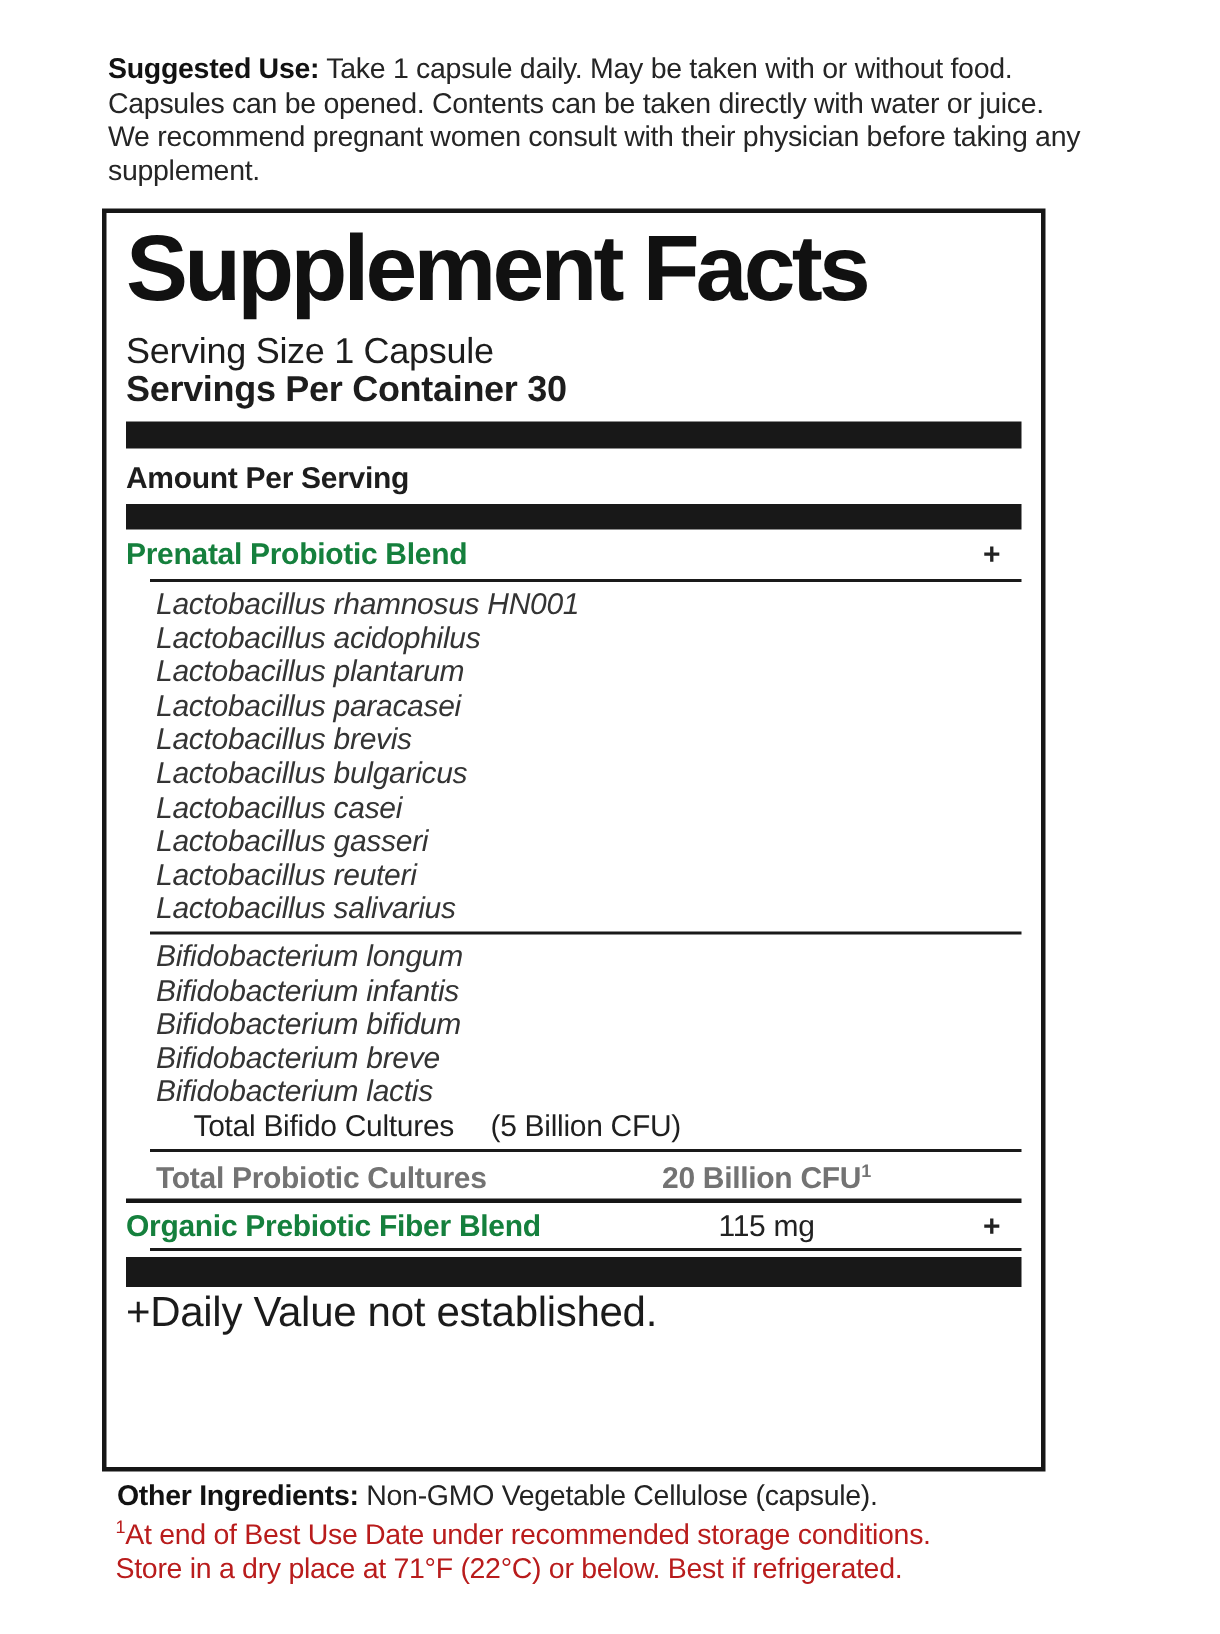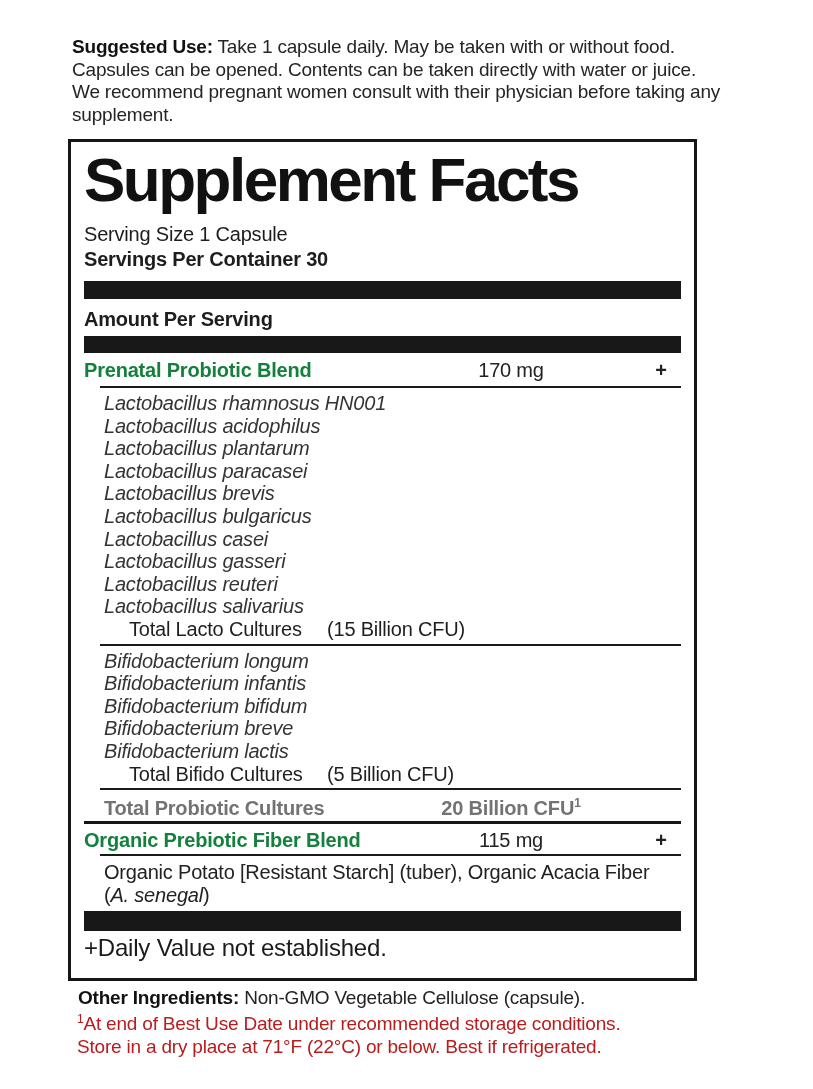--- a/index.html
+++ b/index.html
@@ -26,21 +26,21 @@
     position:absolute; left:68px; top:139px;
     width:629px; height:842px;
     border:3.5px solid #161616;
     background:#ffffff;
     padding:2px 13px 0 13px;
   }
   .sf-title {
     font-size:62px; font-weight:bold; letter-spacing:-2.5px;
     line-height:72px; white-space:nowrap; color:#111111;
   }
-  .serv { font-size:20px; line-height:25px; margin-top:6px; letter-spacing:-0.2px; }
+  .serv { font-size:24px; line-height:25px; margin-top:6px; letter-spacing:-0.2px; }
   .bar { background:#181818; width:100%; }
   .bar1 { height:18px; margin-top:9px; }
   .aps { font-weight:bold; font-size:20px; line-height:26px; margin-top:7px; letter-spacing:-0.2px; }
   .bar2 { height:17px; margin-top:4px; }
 
   .row { display:flex; align-items:baseline; font-size:20px; line-height:25px; margin-top:5px; letter-spacing:-0.2px; }
   .row .name { flex:1; font-weight:bold; color:#15803d; }
   .row .amt { width:260px; text-align:center; font-weight:normal; color:#222; }
   .row .dvp { width:40px; text-align:center; font-weight:bold; color:#222; }
 
@@ -54,21 +54,21 @@
 
   .tpc-row { display:flex; align-items:baseline; margin-top:6px; font-size:20px; line-height:24px; font-weight:bold; color:#737373; letter-spacing:-0.2px; }
   .tpc-row .name { flex:1; padding-left:20px; }
   .tpc-row .amt { width:260px; text-align:center; }
   .tpc-row .dvp { width:40px; }
   sup { font-size:12px; vertical-align:super; line-height:0; }
 
   .fiber-ing { margin:5px 0 0 20px; font-size:20px; line-height:23px; color:#222; letter-spacing:-0.2px; }
   .fiber-ing .ital { font-style:italic; }
   .bar3 { height:20px; margin-top:4px; }
-  .dv-note { font-size:24px; line-height:25px; margin-top:4px; color:#1b1b1b; letter-spacing:-0.2px; }
+  .dv-note { font-size:28px; line-height:25px; margin-top:4px; color:#1b1b1b; letter-spacing:-0.2px; }
 
   
   .other-ing {
     position:absolute; left:78px; top:987px; width:640px;
     font-size:19px; line-height:22px; color:#232323; letter-spacing:-0.2px;
   }
   .other-ing .lbl { font-weight:bold; color:#121212;margin-top:37px; }
   .footnote {
     position:absolute; left:77px; top:1013px; width:640px;
     font-size:19px; line-height:22.5px; color:#b91c1c; letter-spacing:-0.2px;
@@ -89,39 +89,35 @@
     <div class="serv" style="margin-top:0;font-weight:bold;">Servings Per Container 30</div>
 
     <div class="bar bar1"></div>
 
     <div class="aps">Amount Per Serving</div>
 
     <div class="bar bar2"></div>
 
     <div class="row">
       <span class="name">Prenatal Probiotic Blend</span>
-      <span class="amt">170 mg</span>
       <span class="dvp">+</span>
     </div>
     <hr class="rule">
 
     <div class="species">
       <div>Lactobacillus rhamnosus HN001</div>
       <div>Lactobacillus acidophilus</div>
       <div>Lactobacillus plantarum</div>
       <div>Lactobacillus paracasei</div>
       <div>Lactobacillus brevis</div>
       <div>Lactobacillus bulgaricus</div>
       <div>Lactobacillus casei</div>
       <div>Lactobacillus gasseri</div>
       <div>Lactobacillus reuteri</div>
       <div>Lactobacillus salivarius</div>
-    </div>
-    <div class="total-line">
-      <span class="tl-label">Total Lacto Cultures</span><span>(15 Billion CFU)</span>
     </div>
     <hr class="rule">
 
     <div class="species">
       <div>Bifidobacterium longum</div>
       <div>Bifidobacterium infantis</div>
       <div>Bifidobacterium bifidum</div>
       <div>Bifidobacterium breve</div>
       <div>Bifidobacterium lactis</div>
     </div>
@@ -137,24 +133,20 @@
     </div>
     <hr class="rule-full">
 
     <div class="row" style="margin-top:4px;">
       <span class="name">Organic Prebiotic Fiber Blend</span>
       <span class="amt">115 mg</span>
       <span class="dvp">+</span>
     </div>
     <hr class="rule" style="margin-top:1px;">
 
-    <div class="fiber-ing">
-      <div>Organic Potato [Resistant Starch] (tuber), Organic Acacia Fiber</div>
-      <div><span>(</span><span class="ital">A. senegal</span><span>)</span></div>
-    </div>
 
     <div class="bar bar3"></div>
 
     <div class="dv-note">+Daily Value not established.</div>
   </div>
 
   <p class="other-ing"><span class="lbl">Other Ingredients:</span><span> Non-GMO Vegetable Cellulose (capsule).</span></p>
 
   <p class="footnote"><sup>1</sup><span>At end of Best Use Date under recommended storage conditions.</span><br><span>Store in a dry place at 71°F (22°C) or below. Best if refrigerated.</span></p>
 

